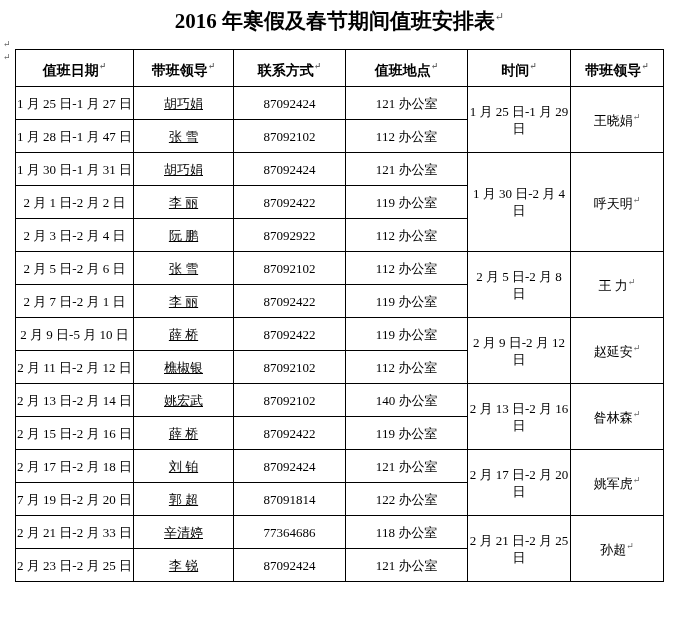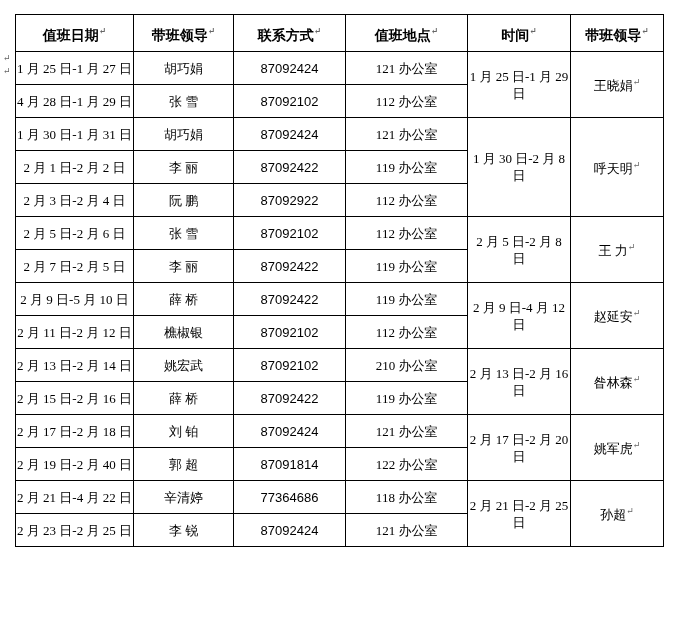--- a/index.html
+++ b/index.html
@@ -69,38 +69,41 @@
     height: 28px;
   }
   col.c-date  { width: 118px; }
   col.c-name  { width: 100px; }
   col.c-phone { width: 112px; }
   col.c-place { width: 122px; }
   col.c-time  { width: 103px; }
   col.c-lead  { width: 93px; }
 
   td.name-cell { letter-spacing: 0px; }
-  td.name-cell .u { }
-  td.phone-cell { font-family: Liberation Sans, sans-serif; font-size: 13px; }
+  td.name-cell .u { text-decoration: underline; }
+  td.phone-cell { font-family: Liberation Serif, serif; font-size: 13px; }
   .cellmark {
     font-size: 9px;
     color: #666;
     vertical-align: super;
   }
 </style>
 </head>
 <body>
 
 <div class="page">
 
   <div class="left-marks">
     <div>↵</div>
     <div>↵</div>
   </div>
 
+  <div class="doc-title">
+    <span>2016 年寒假及春节期间值班安排表</span><span class="title-mark">↵</span>
+  </div>
 
   <table class="duty">
     <colgroup>
       <col class="c-date">
       <col class="c-name">
       <col class="c-phone">
       <col class="c-place">
       <col class="c-time">
       <col class="c-lead">
     </colgroup>
@@ -117,31 +120,31 @@
     <tbody>
         <tr>
           <td>1 月 25 日-1 月 27 日</td>
           <td class="name-cell"><span class="u">胡巧娟</span></td>
           <td class="phone-cell">87092424</td>
           <td>121 办公室</td>
           <td rowspan="2">1 月 25 日-1 月 29 日</td>
           <td rowspan="2"><span>王晓娟</span><span class="cellmark">↵</span></td>
         </tr>
         <tr>
-          <td>4 月 28 日-1 月 29 日</td>
+          <td>1 月 28 日-1 月 47 日</td>
           <td class="name-cell"><span class="u">张  雪</span></td>
           <td class="phone-cell">87092102</td>
           <td>112 办公室</td>
         </tr>
         <tr>
           <td>1 月 30 日-1 月 31 日</td>
           <td class="name-cell"><span class="u">胡巧娟</span></td>
           <td class="phone-cell">87092424</td>
           <td>121 办公室</td>
-          <td rowspan="3">1 月 30 日-2 月 8 日</td>
+          <td rowspan="3">1 月 30 日-2 月 4 日</td>
           <td rowspan="3"><span>呼天明</span><span class="cellmark">↵</span></td>
         </tr>
         <tr>
           <td>2 月 1 日-2 月 2 日</td>
           <td class="name-cell"><span class="u">李  丽</span></td>
           <td class="phone-cell">87092422</td>
           <td>119 办公室</td>
         </tr>
         <tr>
           <td>2 月 3 日-2 月 4 日</td>
@@ -151,69 +154,69 @@
         </tr>
         <tr>
           <td>2 月 5 日-2 月 6 日</td>
           <td class="name-cell"><span class="u">张  雪</span></td>
           <td class="phone-cell">87092102</td>
           <td>112 办公室</td>
           <td rowspan="2">2 月 5 日-2 月 8 日</td>
           <td rowspan="2"><span>王  力</span><span class="cellmark">↵</span></td>
         </tr>
         <tr>
-          <td>2 月 7 日-2 月 5 日</td>
+          <td>2 月 7 日-2 月 1 日</td>
           <td class="name-cell"><span class="u">李  丽</span></td>
           <td class="phone-cell">87092422</td>
           <td>119 办公室</td>
         </tr>
         <tr>
           <td>2 月 9 日-5 月 10 日</td>
           <td class="name-cell"><span class="u">薛  桥</span></td>
           <td class="phone-cell">87092422</td>
           <td>119 办公室</td>
-          <td rowspan="2">2 月 9 日-4 月 12 日</td>
+          <td rowspan="2">2 月 9 日-2 月 12 日</td>
           <td rowspan="2"><span>赵延安</span><span class="cellmark">↵</span></td>
         </tr>
         <tr>
           <td>2 月 11 日-2 月 12 日</td>
           <td class="name-cell"><span class="u">樵椒银</span></td>
           <td class="phone-cell">87092102</td>
           <td>112 办公室</td>
         </tr>
         <tr>
           <td>2 月 13 日-2 月 14 日</td>
           <td class="name-cell"><span class="u">姚宏武</span></td>
           <td class="phone-cell">87092102</td>
-          <td>210 办公室</td>
+          <td>140 办公室</td>
           <td rowspan="2">2 月 13 日-2 月 16 日</td>
           <td rowspan="2"><span>昝林森</span><span class="cellmark">↵</span></td>
         </tr>
         <tr>
           <td>2 月 15 日-2 月 16 日</td>
           <td class="name-cell"><span class="u">薛  桥</span></td>
           <td class="phone-cell">87092422</td>
           <td>119 办公室</td>
         </tr>
         <tr>
           <td>2 月 17 日-2 月 18 日</td>
           <td class="name-cell"><span class="u">刘  铂</span></td>
           <td class="phone-cell">87092424</td>
           <td>121 办公室</td>
           <td rowspan="2">2 月 17 日-2 月 20 日</td>
           <td rowspan="2"><span>姚军虎</span><span class="cellmark">↵</span></td>
         </tr>
         <tr>
-          <td>2 月 19 日-2 月 40 日</td>
+          <td>7 月 19 日-2 月 20 日</td>
           <td class="name-cell"><span class="u">郭  超</span></td>
           <td class="phone-cell">87091814</td>
           <td>122 办公室</td>
         </tr>
         <tr>
-          <td>2 月 21 日-4 月 22 日</td>
+          <td>2 月 21 日-2 月 33 日</td>
           <td class="name-cell"><span class="u">辛清婷</span></td>
           <td class="phone-cell">77364686</td>
           <td>118 办公室</td>
           <td rowspan="2">2 月 21 日-2 月 25 日</td>
           <td rowspan="2"><span>孙超</span><span class="cellmark">↵</span></td>
         </tr>
         <tr>
           <td>2 月 23 日-2 月 25 日</td>
           <td class="name-cell"><span class="u">李  锐</span></td>
           <td class="phone-cell">87092424</td>

